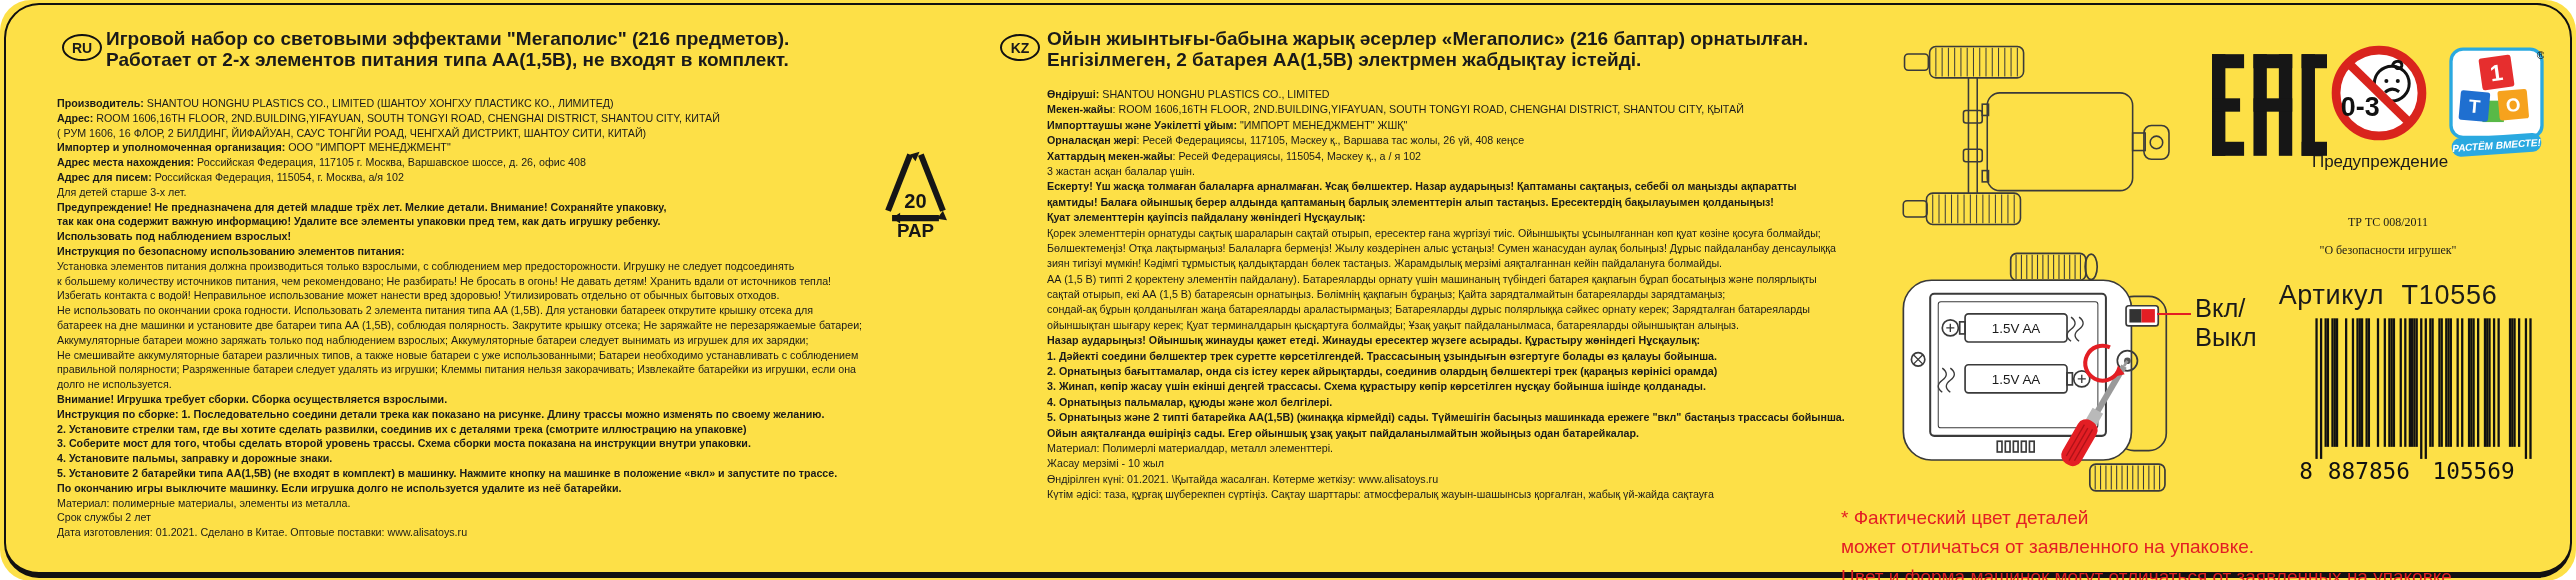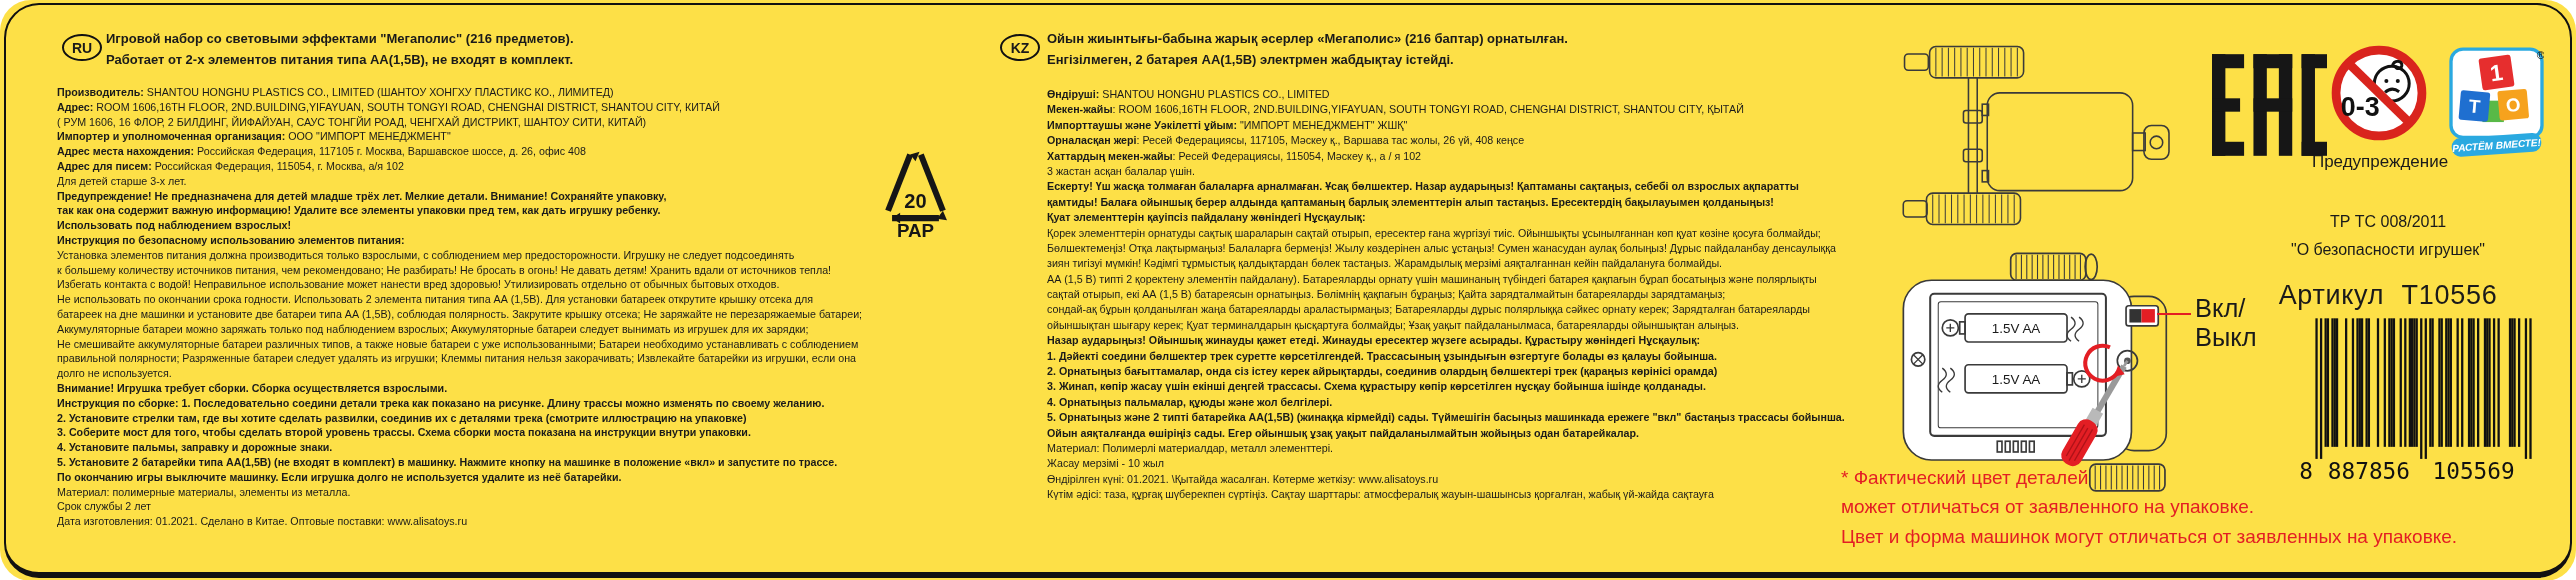--- a/index.html
+++ b/index.html
@@ -2,52 +2,52 @@
 <html style="--accent: #e31e24;font-size:10.7px"><head>
 <meta charset="utf-8">
 <style>
   html,body{margin:0;padding:0;background:#fff;}
   .canvas{position:relative;width:2576px;height:581px;background:#fde047;overflow:hidden;
           font-family:"Liberation Sans","DejaVu Sans",sans-serif;color:#1a1a1a;border-radius:31px;}
   .lbl-border{position:absolute;left:4px;top:3.4px;right:4px;bottom:2.7px;
               border:2px solid #111;border-bottom-width:6.7px;border-radius:35px;}
   .badge{position:absolute;width:36px;height:23px;border:2px solid #111;border-radius:50%;
          display:flex;align-items:center;justify-content:center;font-size:14px;font-weight:bold;}
-  .title{position:absolute;font-size:13px;line-height:21px;font-weight:bold;white-space:nowrap;}
+  .title{position:absolute;font-size:19px;line-height:21px;font-weight:bold;white-space:nowrap;}
   .col{position:absolute;font-size:10.7px;}
   .col .line{white-space:nowrap;}
   .ru-lines .line{height:14.8px;line-height:14.8px;}
   .kz-lines .line{height:15.4px;line-height:15.4px;}
   .line b{font-weight:bold;}
   .abs{position:absolute;}
   .center{text-align:center;}
-  .trts{font-size:16px;line-height:28px;}
+  .trts{font-size:12px;line-height:28px;font-family:Liberation Serif, serif;}
   .article{font-size:27px;font-weight:normal;letter-spacing:0.7px;}
   .article span+span{margin-left:17.4px;}
   .switch-label{font-size:25.5px;line-height:31px;}
   .caption{font-size:17px;}
-  .note{font-size:19px;color:var(--accent,#e31e24);white-space:nowrap;}
+  .note{font-size:19px;color:var(--accent,#e31e24);white-space:nowrap;margin-top:40px;}
   .callout{position:absolute;background:var(--accent,#e31e24);height:2px;}
   .red-fill{fill:var(--accent,#e31e24);}
   .red-stroke{stroke:var(--accent,#e31e24);}
   svg text{font-family:"Liberation Sans","DejaVu Sans",sans-serif;}
   .mono{font-family:"DejaVu Sans Mono","Liberation Mono",monospace;}
 </style>
 </head>
 <body>
 
 <div class="canvas">
   <div class="lbl-border"></div>
 
   <div class="badge" style="left:62px;top:34px;">RU</div>
   <div class="title" style="left:106px;top:28px;">
     <div>Игровой набор со световыми эффектами "Мегаполис" (216 предметов).</div>
     <div>Работает от 2-х элементов питания типа АА(1,5В), не входят в комплект.</div>
   </div>
-  <div class="col ru-lines" style="left:57px;top:85px;">
+  <div class="col ru-lines" style="left:57px;top:96px;">
       <div class="line"><b>Производитель:</b><span>  SHANTOU HONGHU PLASTICS CO., LIMITED (ШАНТОУ ХОНГХУ ПЛАСТИКС КО., ЛИМИТЕД)</span></div>
       <div class="line"><b>Адрес:</b><span> ROOM 1606,16TH FLOOR, 2ND.BUILDING,YIFAYUAN, SOUTH TONGYI ROAD, CHENGHAI DISTRICT, SHANTOU CITY, КИТАЙ</span></div>
       <div class="line"><span>( РУМ 1606, 16 ФЛОР, 2 БИЛДИНГ, ЙИФАЙУАН, САУС ТОНГЙИ РОАД, ЧЕНГХАЙ ДИСТРИКТ, ШАНТОУ СИТИ, КИТАЙ)</span></div>
       <div class="line"><b>Импортер и уполномоченная организация:</b><span> ООО "ИМПОРТ МЕНЕДЖМЕНТ"</span></div>
       <div class="line"><b>Адрес места нахождения:</b><span> Российская Федерация, 117105 г. Москва, Варшавское шоссе, д. 26, офис 408</span></div>
       <div class="line"><b>Адрес для писем:</b><span> Российская Федерация, 115054, г. Москва, а/я 102</span></div>
       <div class="line"><span>Для детей старше 3-х лет.</span></div>
       <div class="line"><b>Предупреждение! Не предназначена для детей младше трёх лет. Мелкие детали. Внимание! Сохраняйте упаковку,</b></div>
       <div class="line"><b>так как она содержит важную информацию! Удалите все элементы упаковки пред тем, как дать игрушку ребенку.</b></div>
       <div class="line"><b>Использовать под наблюдением взрослых!</b></div>
@@ -93,21 +93,21 @@
     <div>Ойын жиынтығы-бабына жарық әсерлер «Мегаполис» (216 баптар) орнатылған.</div>
     <div>Енгізілмеген, 2 батарея АА(1,5В) электрмен жабдықтау істейді.</div>
   </div>
   <div class="col kz-lines" style="left:1047px;top:87px;">
       <div class="line"><b>Өндіруші:</b><span> SHANTOU HONGHU PLASTICS CO., LIMITED</span></div>
       <div class="line"><b>Мекен-жайы</b><span>: ROOM 1606,16TH FLOOR, 2ND.BUILDING,YIFAYUAN, SOUTH TONGYI ROAD, CHENGHAI DISTRICT, SHANTOU CITY, ҚЫТАЙ</span></div>
       <div class="line"><b>Импорттаушы және Уәкілетті ұйым:</b><span> "ИМПОРТ МЕНЕДЖМЕНТ" ЖШҚ"</span></div>
       <div class="line"><b>Орналасқан жері</b><span>: Ресей Федерациясы, 117105, Мәскеу қ., Варшава тас жолы, 26 үй, 408 кеңсе</span></div>
       <div class="line"><b>Хаттардың мекен-жайы</b><span>: Ресей Федерациясы, 115054, Мәскеу қ., а / я 102</span></div>
       <div class="line"><span>3 жастан асқан балалар үшін.</span></div>
-      <div class="line"><b>Ескерту! Үш жасқа толмаған балаларға арналмаған. Ұсақ бөлшектер. Назар аударыңыз! Қаптаманы сақтаңыз, себебі ол взрослых ақпаратты</b></div>
+      <div class="line"><b>Ескерту! Үш жасқа толмаған балаларға арналмаған. Ұсақ бөлшектер. Назар аударыңыз! Қаптаманы сақтаңыз, себебі ол маңызды ақпаратты</b></div>
       <div class="line"><b>қамтиды! Балаға ойыншық берер алдында қаптаманың барлық элементтерін алып тастаңыз. Ересектердің бақылауымен қолданыңыз!</b></div>
       <div class="line"><b>Қуат элементтерін қауіпсіз пайдалану жөніндегі Нұсқаулық:</b></div>
       <div class="line"><span>Қорек элементтерін орнатуды сақтық шараларын сақтай отырып, ересектер ғана жүргізуі тиіс. Ойыншықты ұсынылғаннан көп қуат көзіне қосуға болмайды;</span></div>
       <div class="line"><span>Бөлшектемеңіз! Отқа лақтырмаңыз! Балаларға бермеңіз! Жылу көздерінен алыс ұстаңыз! Сумен жанасудан аулақ болыңыз! Дұрыс пайдаланбау денсаулыққа</span></div>
       <div class="line"><span>зиян тигізуі мүмкін! Кәдімгі тұрмыстық қалдықтардан бөлек тастаңыз. Жарамдылық мерзімі аяқталғаннан кейін пайдалануға болмайды.</span></div>
       <div class="line"><span>АА (1,5 В) типті 2 қоректену элементін пайдалану). Батареяларды орнату үшін машинаның түбіндегі батарея қақпағын бұрап босатыңыз және полярлықты</span></div>
       <div class="line"><span>сақтай отырып, екі АА (1,5 В) батареясын орнатыңыз. Бөлімнің қақпағын бұраңыз; Қайта зарядталмайтын батареяларды зарядтамаңыз;</span></div>
       <div class="line"><span>сондай-ақ бұрын қолданылған жаңа батареяларды араластырмаңыз; Батареяларды дұрыс полярлыққа сәйкес орнату керек; Зарядталған батареяларды</span></div>
       <div class="line"><span>ойыншықтан шығару керек; Қуат терминалдарын қысқартуға болмайды; Ұзақ уақыт пайдаланылмаса, батареяларды ойыншықтан алыңыз.</span></div>
       <div class="line"><b>Назар аударыңыз! Ойыншық жинауды қажет етеді. Жинауды ересектер жүзеге асырады. Құрастыру жөніндегі Нұсқаулық:</b></div>

